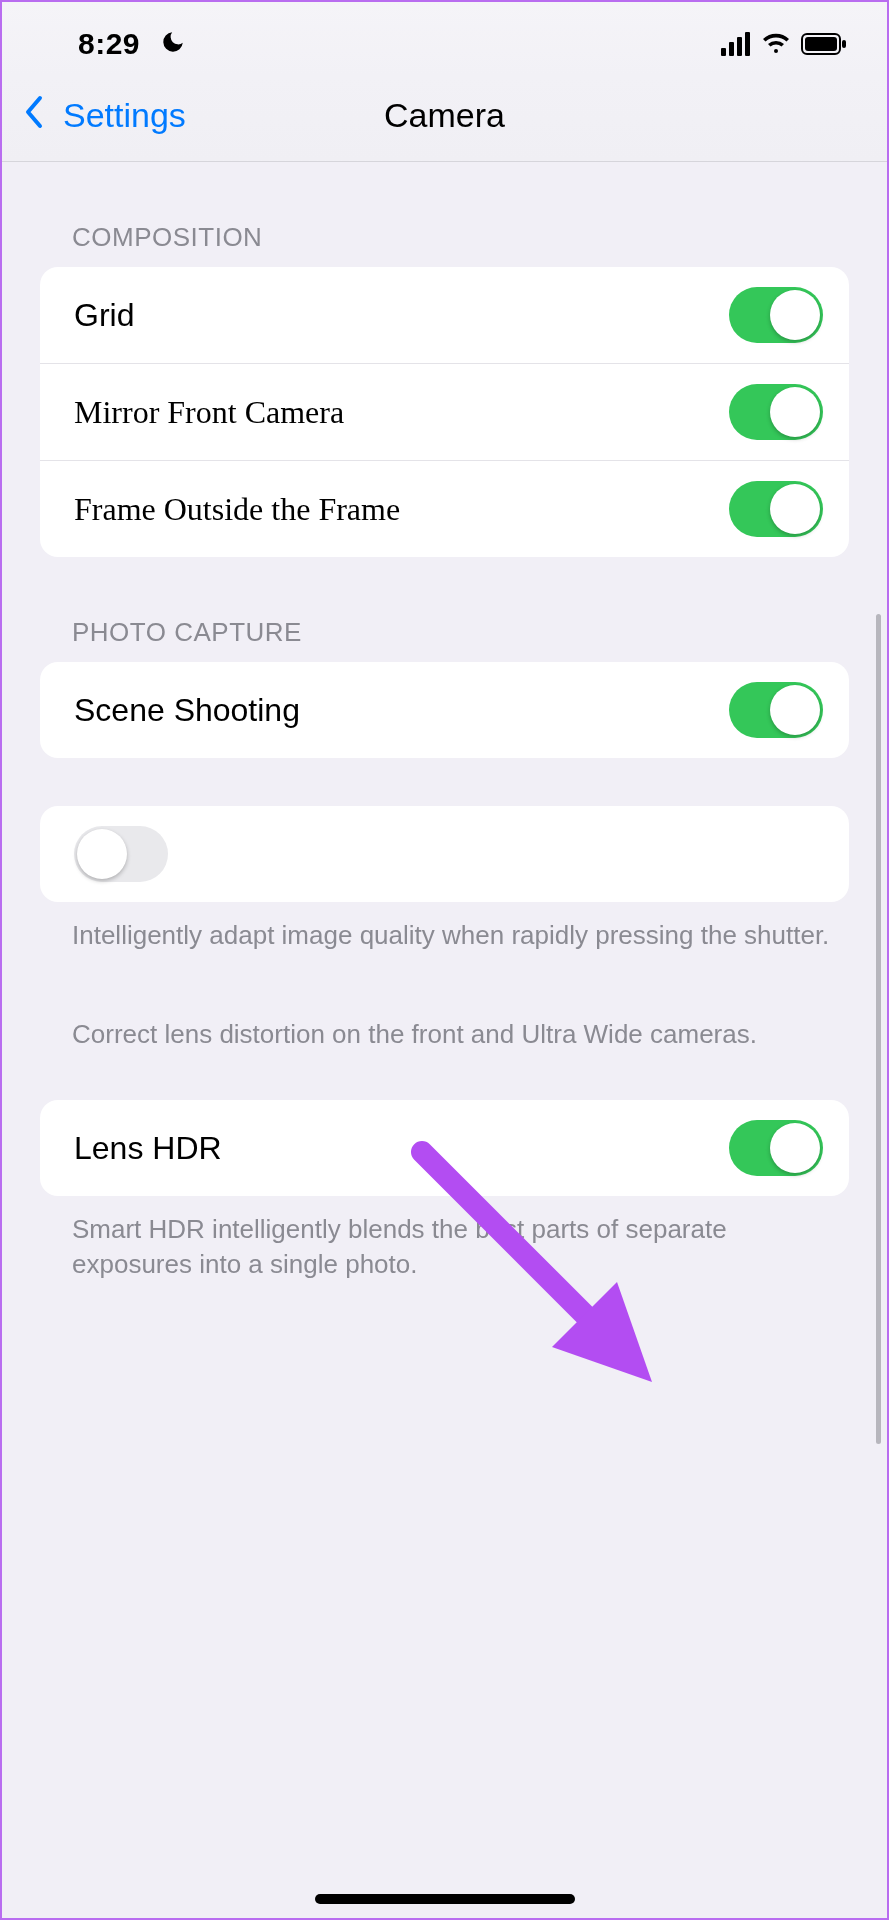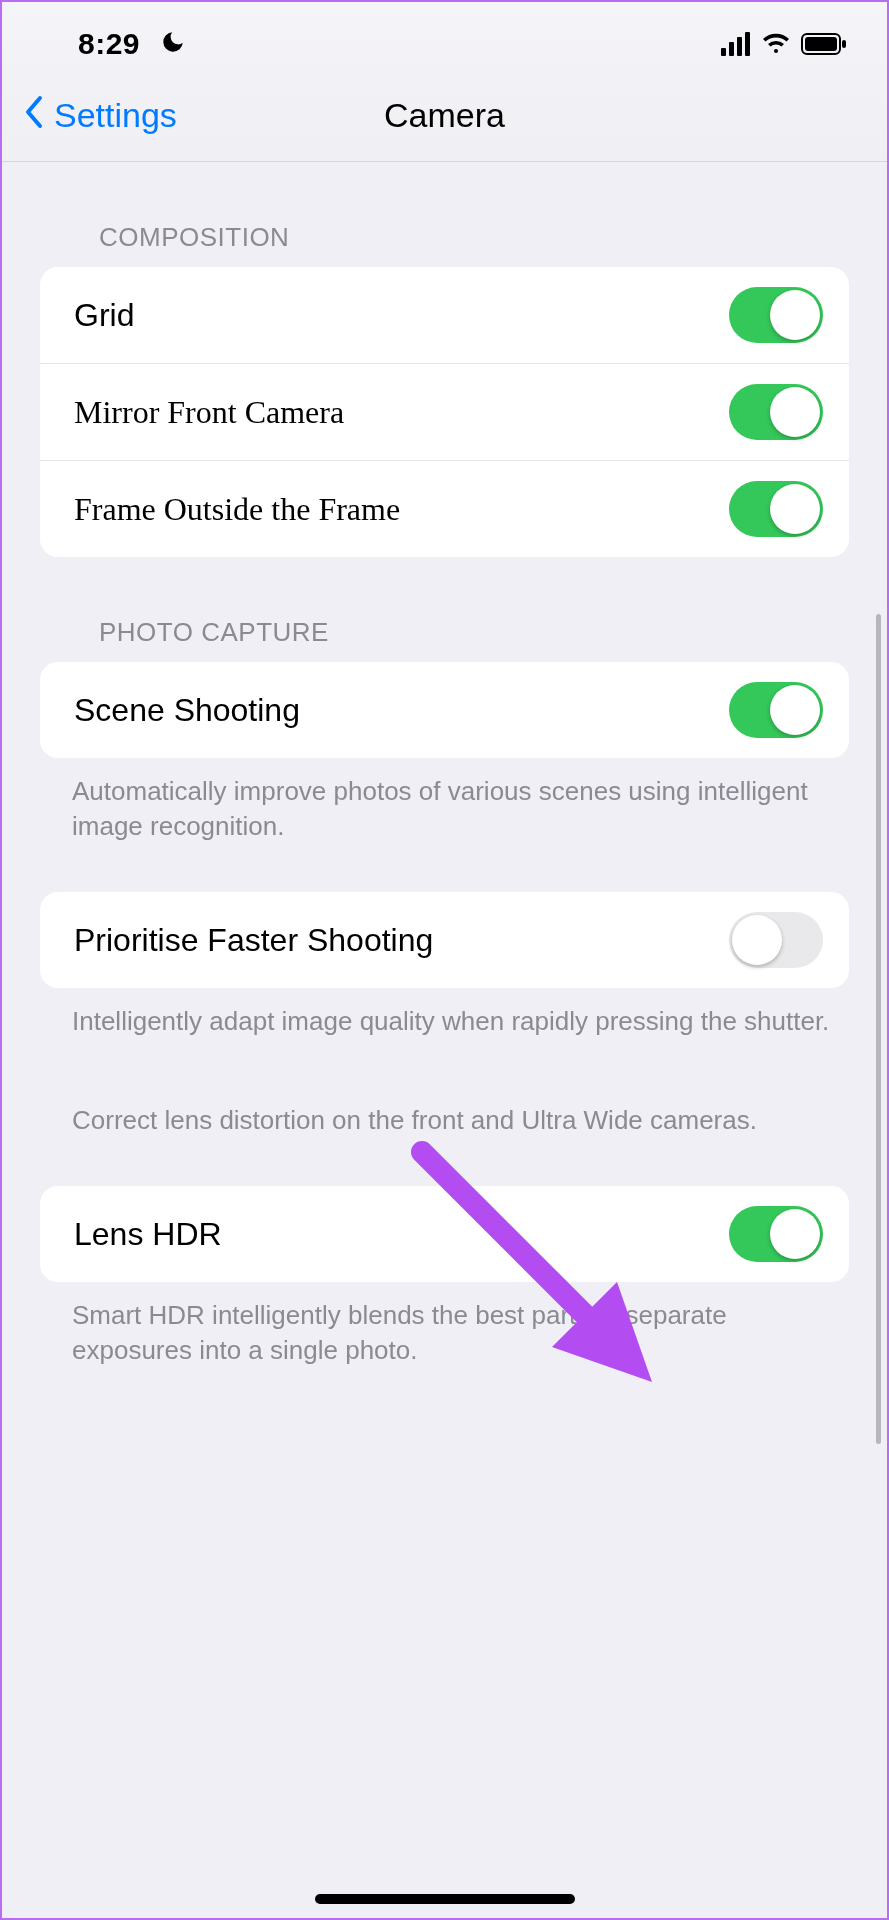--- a/index.html
+++ b/index.html
@@ -36,21 +36,21 @@
     height: 86px;
     padding: 0 16px 6px 20px;
     border-bottom: 1px solid #d6d5db;
     background: linear-gradient(180deg,#f2f1f6,#f0eff4);
     position: relative;
   }
   .back-button {
     display: flex; align-items: center;
     color: #007aff;
     font-size: 34px;
-    gap: 8px;
+    gap: 17px;
     cursor: pointer;
     z-index: 2;
   }
   .chevron-left svg { width: 24px; height: 36px; stroke:#007aff; stroke-width:4; fill:none; stroke-linecap:round; stroke-linejoin:round;}
   .nav-title {
     position: absolute;
     left: 0; right: 0;
     text-align: center;
     font-size: 34px;
     font-weight: 400;
@@ -62,21 +62,20 @@
     padding: 0;
     overflow-y: auto;
     height: calc(1920px - 74px - 86px);
   }
 
   .section-header {
     font-size: 26px;
     color: #8a8a92;
     letter-spacing: 0.5px;
     padding: 60px 56px 14px 70px;
-    margin-left: 27px;
   }
 
   .group {
     background: #ffffff;
     border-radius: 18px;
     margin: 0 38px;
     overflow: hidden;
   }
 
   .row {
@@ -230,26 +229,24 @@
 
   <div class="section-header">PHOTO CAPTURE</div>
   <div class="group">
     <div class="row">
       <span class="row-label">Scene Shooting</span>
       <div class="toggle on">
           <div class="knob"></div>
         </div>
     </div>
   </div>
-  <div class="footer-note">Automatically improve photos of various scenes using intelligent image recognition.</div>
 
   <div class="spacer"></div>
   <div class="group">
     <div class="row">
-      <span class="row-label">Prioritise Faster Shooting</span>
       <div class="toggle off">
           <div class="knob"></div>
         </div>
     </div>
   </div>
   <div class="footer-note">Intelligently adapt image quality when rapidly pressing the shutter.</div>
 
   <div class="spacer"></div>
   <div class="footer-note">Correct lens distortion on the front and Ultra Wide cameras.</div>
 

